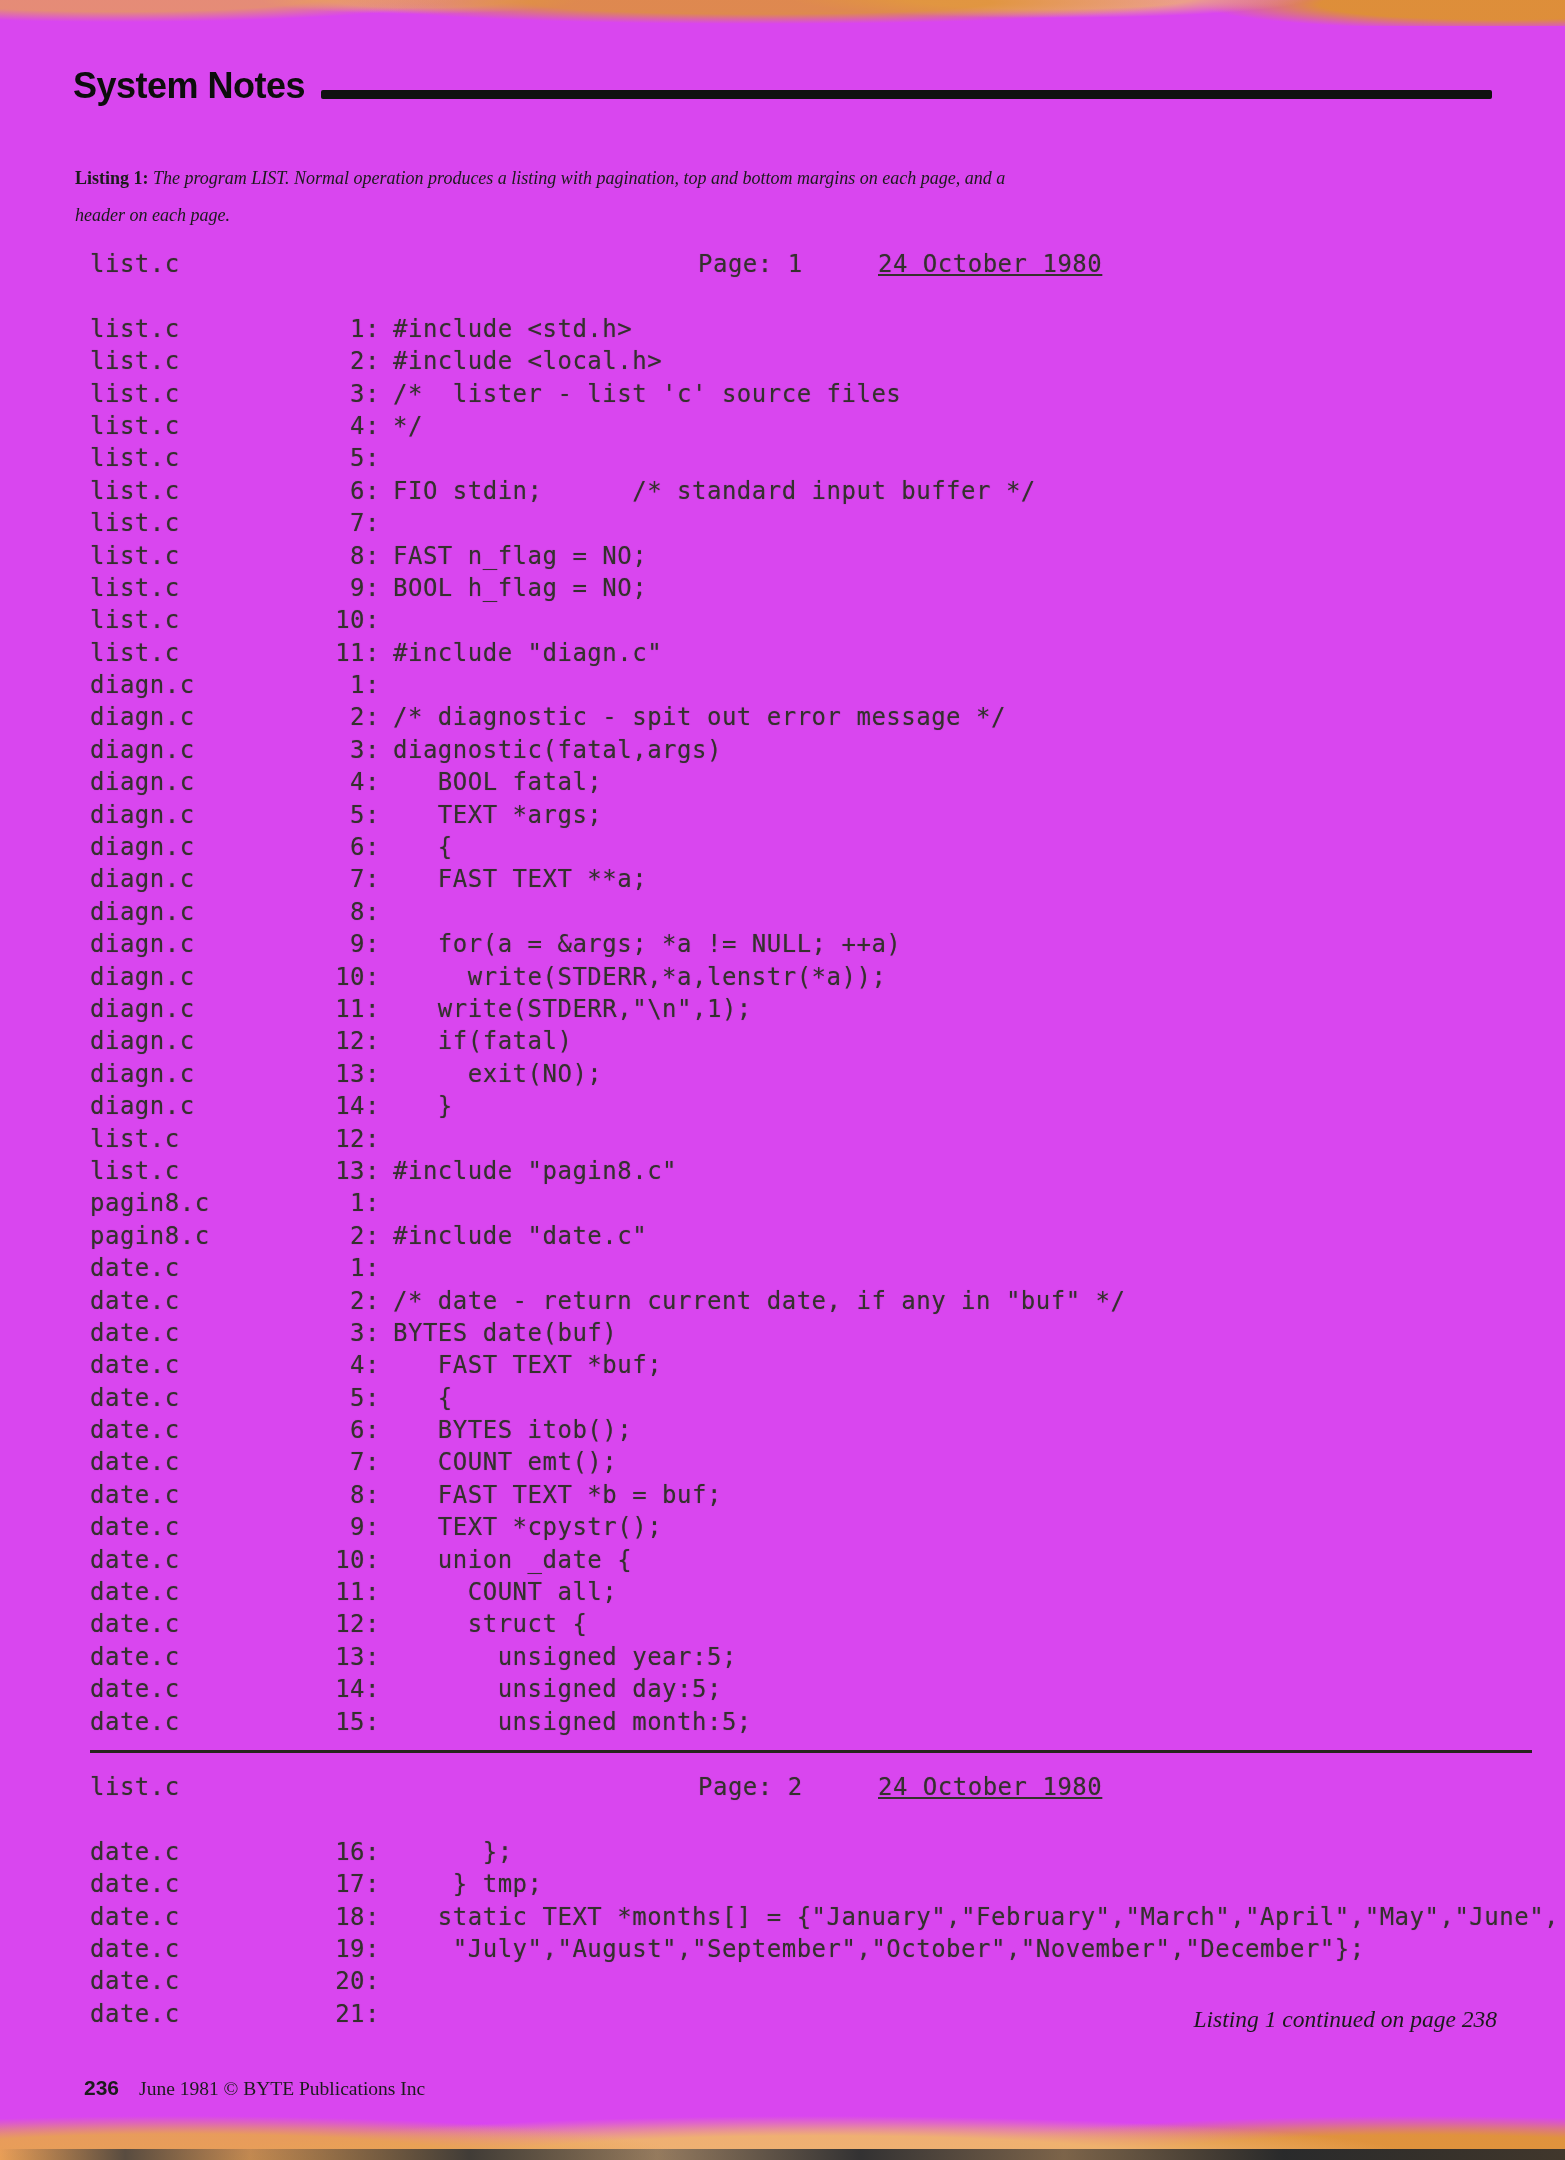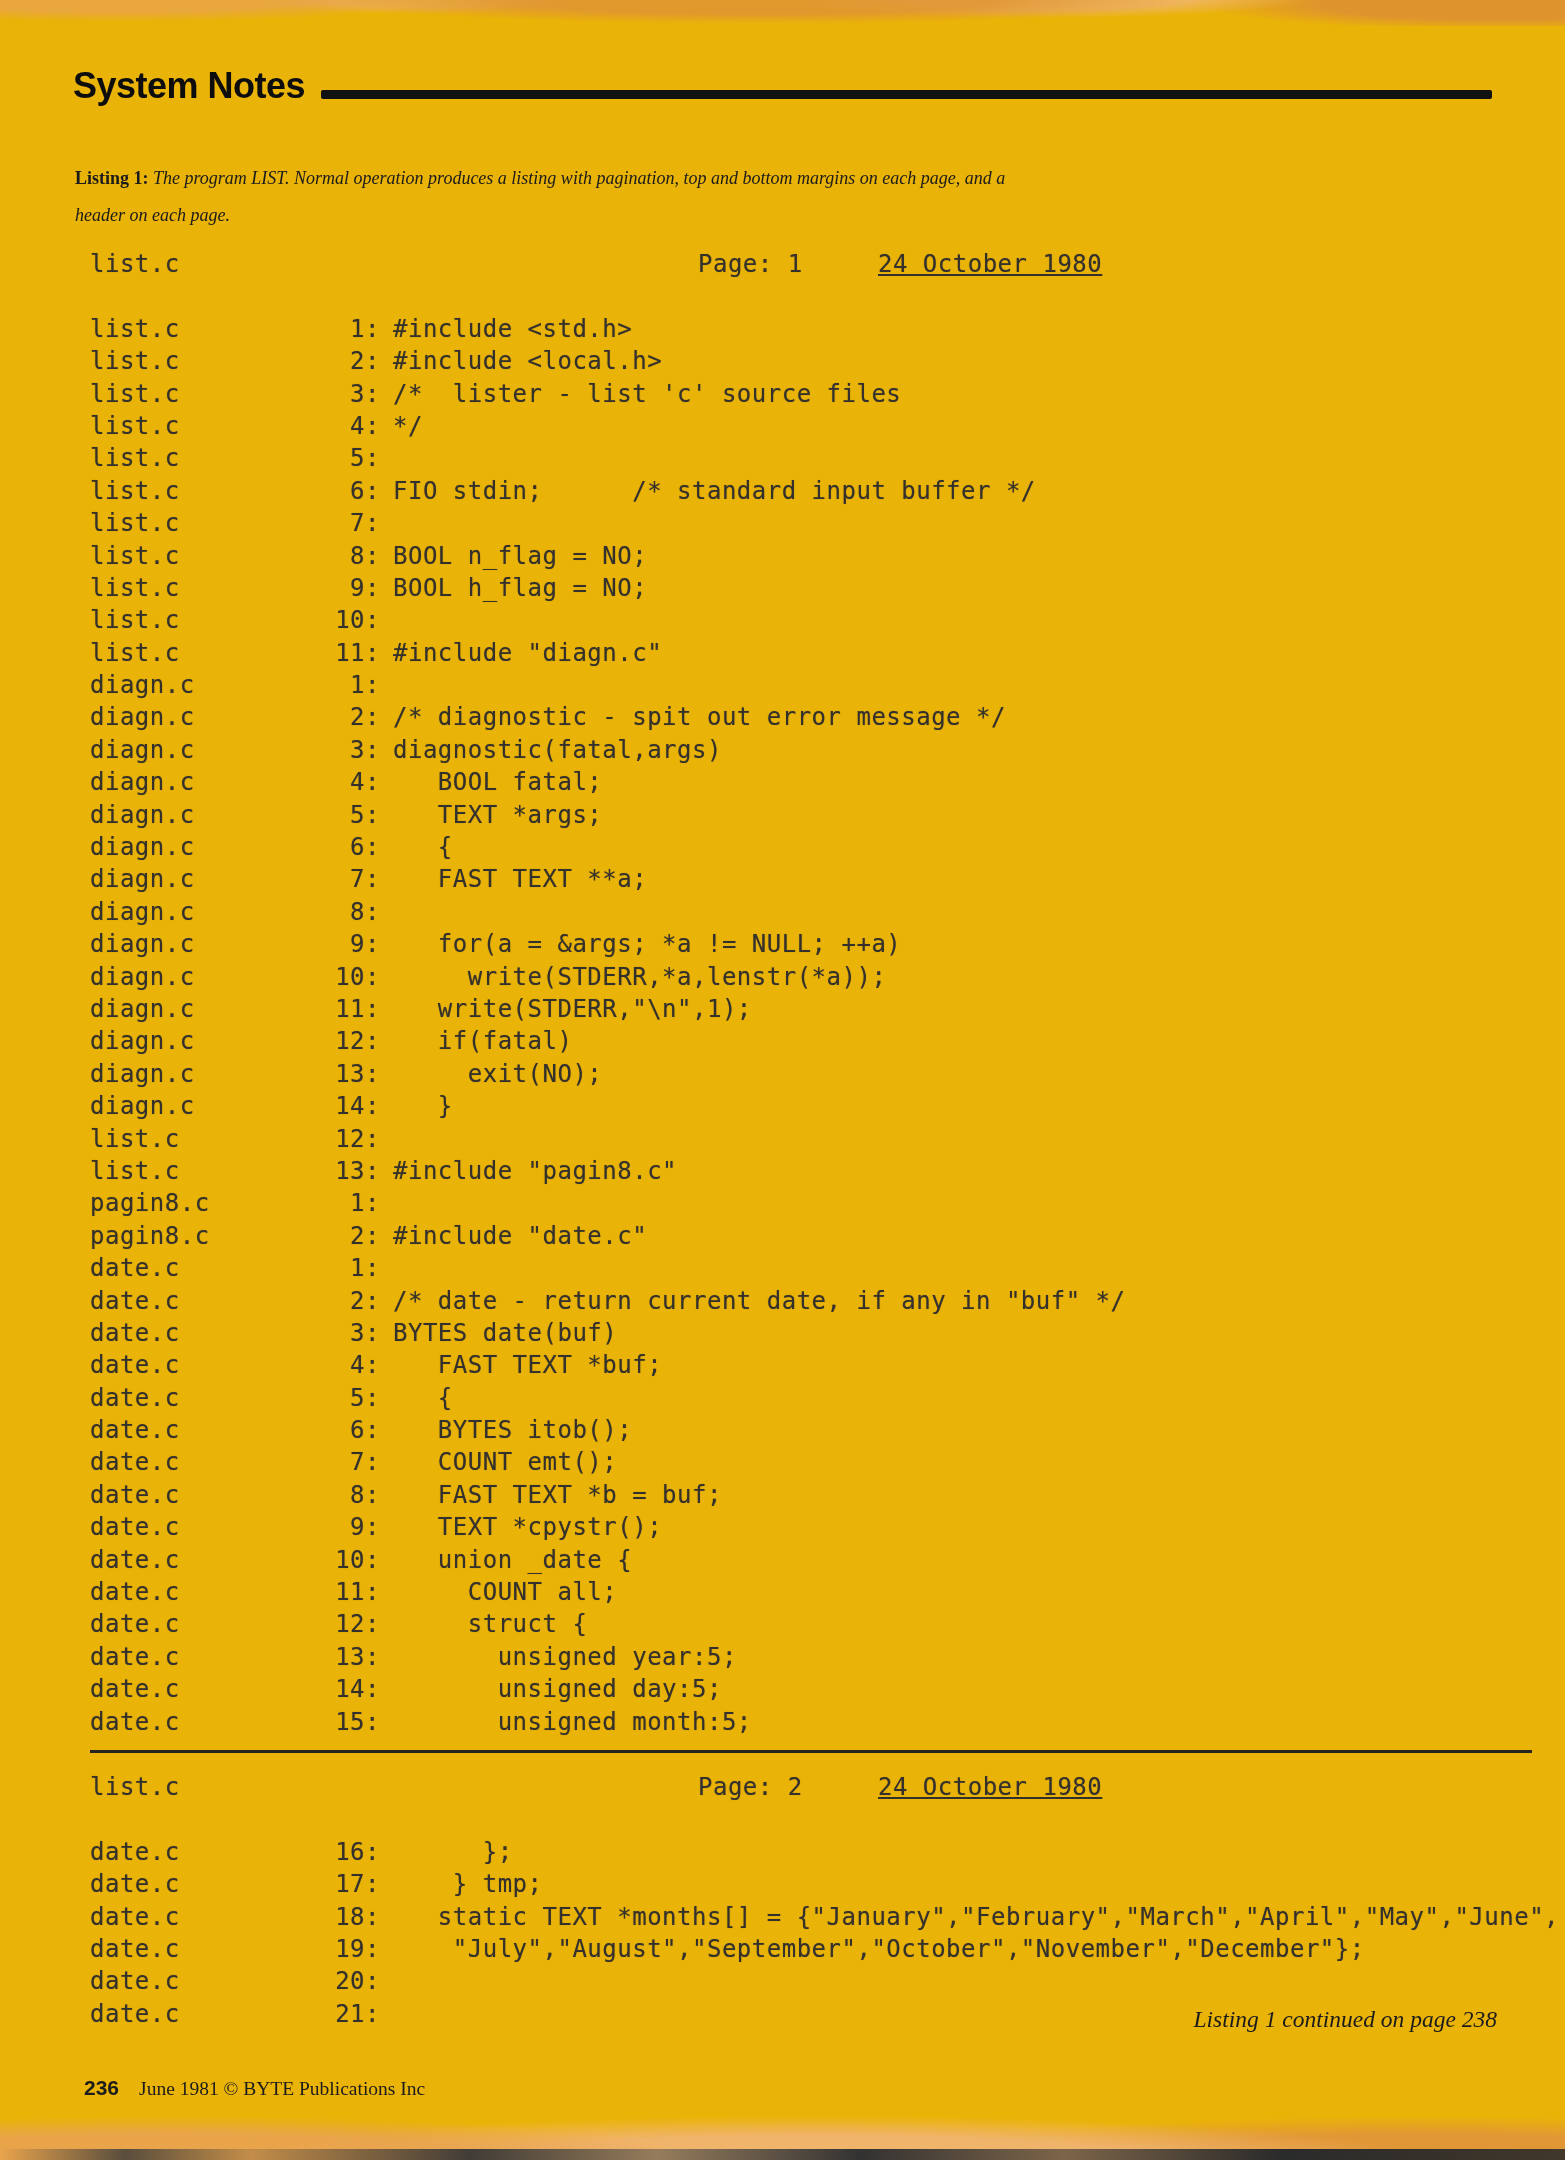--- a/index.html
+++ b/index.html
@@ -1,21 +1,21 @@
 <!DOCTYPE html>
 <html><head>
 <meta charset="utf-8">
 <style>
   html,body{margin:0;padding:0;background:#888;}
   .page{
     position:relative;
     width:1565px;height:2160px;
     margin:0 auto;
     background:linear-gradient(90deg,#efede9 0%,#f2f0ec 30%,#eeeceа 55%,#f1efeb 100%);
-    background-color:#eab308;
+    background-color:#d946ef;
     overflow:hidden;
     font-family:"Liberation Serif",serif;
     color:#141414;
   }
   
   .band{position:absolute;left:0;right:0;pointer-events:none;}
   .band.top{top:0;height:26px;
     background:
       radial-gradient(ellipse 340px 26px at 120px -4px,  rgba(233,163,79,.75) 60%, rgba(233,163,79,0) 100%),
       radial-gradient(ellipse 420px 22px at 760px 2px,   rgba(223,148,52,.85) 55%, rgba(223,148,52,0) 100%),
@@ -91,21 +91,21 @@
       </div>
       <div class="lrow"></div>
       <div>
           <div class="lrow"><span class="fname">list.c</span><span class="lnum">1:</span><span class="code">#include &lt;std.h&gt;</span></div>
           <div class="lrow"><span class="fname">list.c</span><span class="lnum">2:</span><span class="code">#include &lt;local.h&gt;</span></div>
           <div class="lrow"><span class="fname">list.c</span><span class="lnum">3:</span><span class="code">/*  lister - list 'c' source files</span></div>
           <div class="lrow"><span class="fname">list.c</span><span class="lnum">4:</span><span class="code">*/</span></div>
           <div class="lrow"><span class="fname">list.c</span><span class="lnum">5:</span><span class="code"></span></div>
           <div class="lrow"><span class="fname">list.c</span><span class="lnum">6:</span><span class="code">FIO stdin;      /* standard input buffer */</span></div>
           <div class="lrow"><span class="fname">list.c</span><span class="lnum">7:</span><span class="code"></span></div>
-          <div class="lrow"><span class="fname">list.c</span><span class="lnum">8:</span><span class="code">BOOL n_flag = NO;</span></div>
+          <div class="lrow"><span class="fname">list.c</span><span class="lnum">8:</span><span class="code">FAST n_flag = NO;</span></div>
           <div class="lrow"><span class="fname">list.c</span><span class="lnum">9:</span><span class="code">BOOL h_flag = NO;</span></div>
           <div class="lrow"><span class="fname">list.c</span><span class="lnum">10:</span><span class="code"></span></div>
           <div class="lrow"><span class="fname">list.c</span><span class="lnum">11:</span><span class="code">#include "diagn.c"</span></div>
           <div class="lrow"><span class="fname">diagn.c</span><span class="lnum">1:</span><span class="code"></span></div>
           <div class="lrow"><span class="fname">diagn.c</span><span class="lnum">2:</span><span class="code">/* diagnostic - spit out error message */</span></div>
           <div class="lrow"><span class="fname">diagn.c</span><span class="lnum">3:</span><span class="code">diagnostic(fatal,args)</span></div>
           <div class="lrow"><span class="fname">diagn.c</span><span class="lnum">4:</span><span class="code">   BOOL fatal;</span></div>
           <div class="lrow"><span class="fname">diagn.c</span><span class="lnum">5:</span><span class="code">   TEXT *args;</span></div>
           <div class="lrow"><span class="fname">diagn.c</span><span class="lnum">6:</span><span class="code">   {</span></div>
           <div class="lrow"><span class="fname">diagn.c</span><span class="lnum">7:</span><span class="code">   FAST TEXT **a;</span></div>

